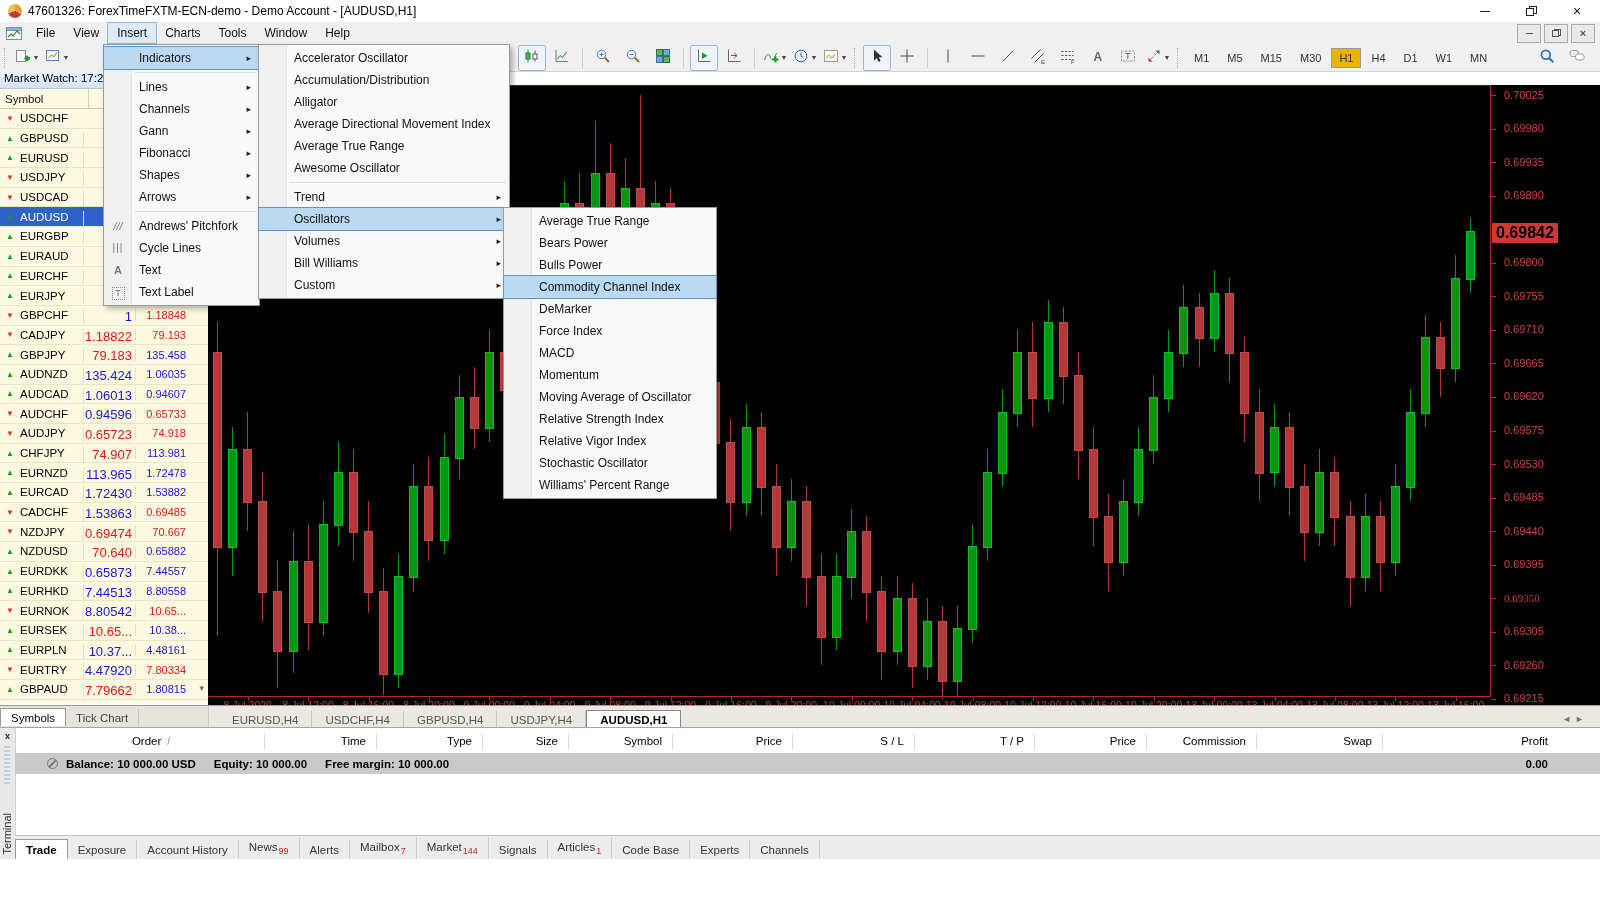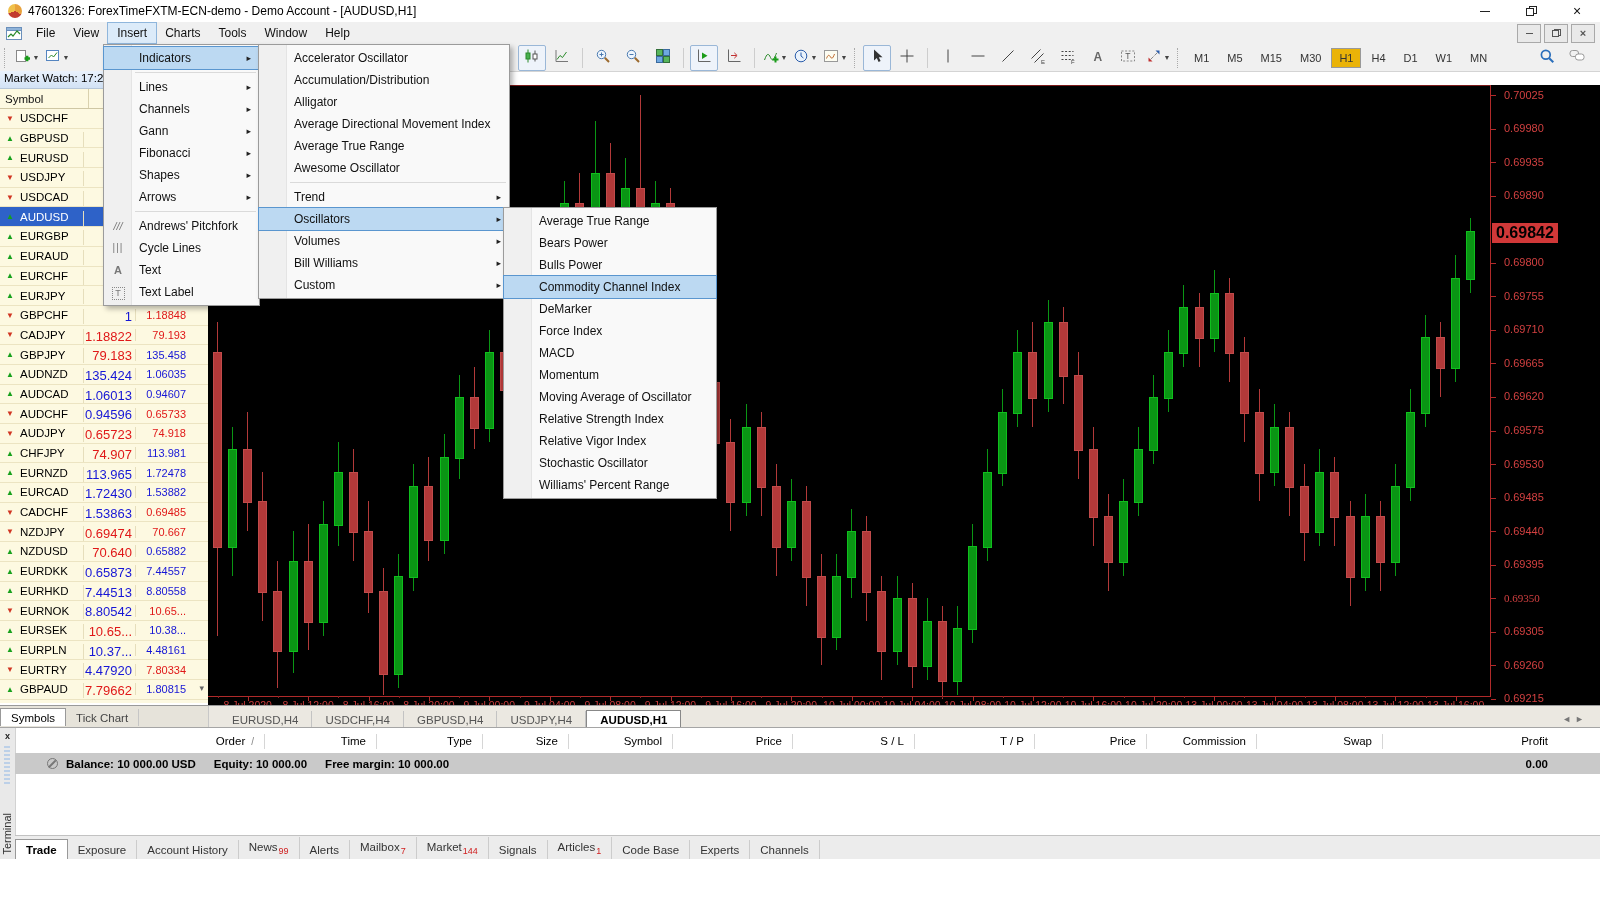--- a/index.html
+++ b/index.html
@@ -81,21 +81,21 @@
   .ctab.active{background:#fff;border:1px solid #888;border-bottom:none;color:#000;font-weight:bold;}
   .tabarrows{margin-left:auto;margin-right:12px;color:#777;font-size:9px;letter-spacing:4px;padding-bottom:4px;}
   
   .terminal{position:absolute;left:0;top:727px;width:1600px;height:131px;background:#fff;border-top:1px solid #a5a5a5;}
   .rail{position:absolute;left:0;top:0;width:15px;height:100%;background:#e9e9e9;border-right:1px solid #d2d2d2;}
   .rail-x{position:absolute;left:2px;top:3px;width:11px;height:11px;font-size:9px;line-height:11px;text-align:center;color:#222;font-weight:bold;}
   .rail-grip{position:absolute;left:4px;top:18px;width:6px;height:40px;background:repeating-linear-gradient(to bottom,#bcd0e8 0 2px,#e9e9e9 2px 4px);}
   .rail-label{position:absolute;left:1px;bottom:4px;writing-mode:vertical-rl;transform:rotate(180deg);font-size:11px;color:#333;}
   .thead{position:absolute;left:15px;right:0;top:2px;height:23px;display:flex;align-items:center;border-bottom:1px solid #e4e4e4;}
   .thcell{font-size:11.5px;color:#000;text-align:right;padding-right:10px;border-right:1px solid #d6d6d6;height:15px;line-height:15px;box-sizing:border-box;}
-  .thcell.first{text-align:right;padding-left:33px;}
+  .thcell.first{text-align:center;padding-left:33px;}
   .sortmark{color:#888;margin-left:6px;font-size:10px;}
   .balancerow{position:absolute;left:15px;right:0;top:25px;height:21px;background:#c9c9c9;display:flex;align-items:center;font-weight:bold;font-size:11.5px;color:#000;}
   .noicon{width:9px;height:9px;border:1.5px solid #777;border-radius:50%;position:relative;margin:0 8px 0 32px;flex:none;}
   .noicon::after{content:"";position:absolute;left:-1px;top:3.5px;width:10px;height:1.5px;background:#777;transform:rotate(-45deg);}
   .balancerow .gap{width:18px;}
   .bal-profit{margin-left:auto;padding-right:52px;}
   .ttabs{position:absolute;left:15px;right:0;bottom:0;height:23px;background:#ececec;border-top:1px solid #c2c2c2;display:flex;align-items:flex-end;}
   .ttab{padding:4px 10px 3px;font-size:11.5px;color:#333;border-right:1px solid #cccccc;white-space:nowrap;}
   .ttab.active{background:#fff;border:1px solid #999;border-bottom:none;font-weight:bold;color:#000;}
   .badge{color:#d02020;font-size:9px;vertical-align:sub;margin-left:1px;}

